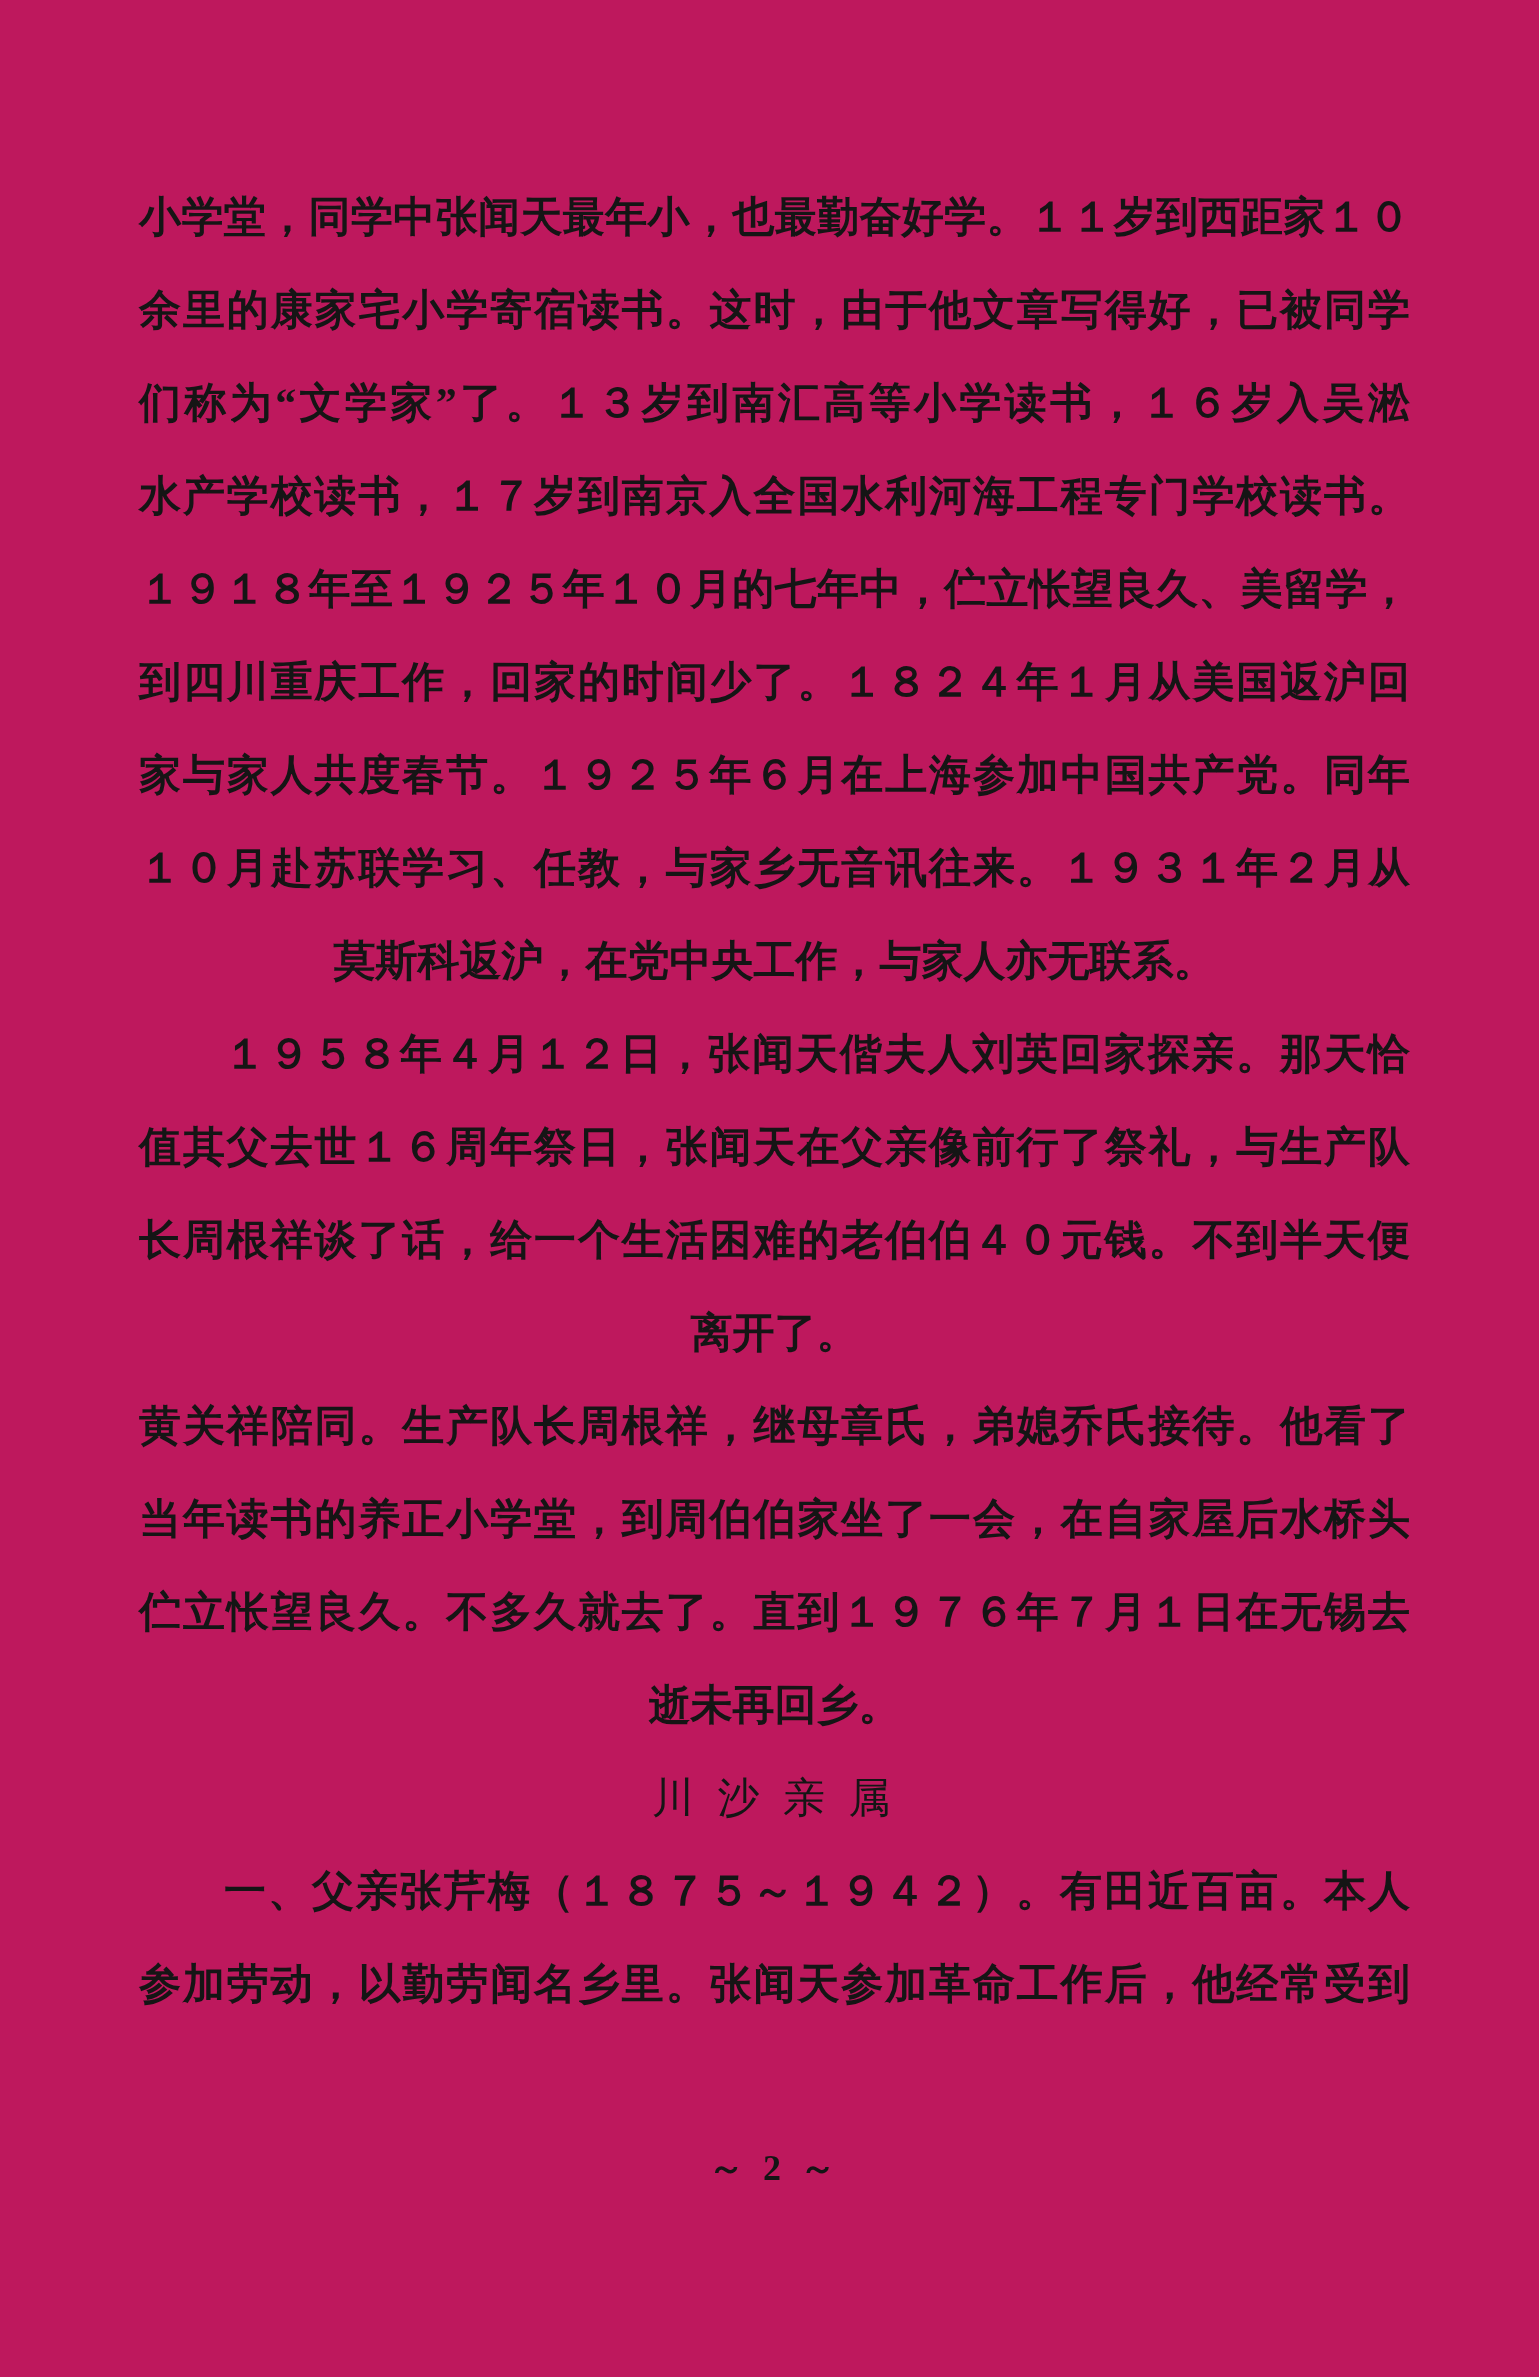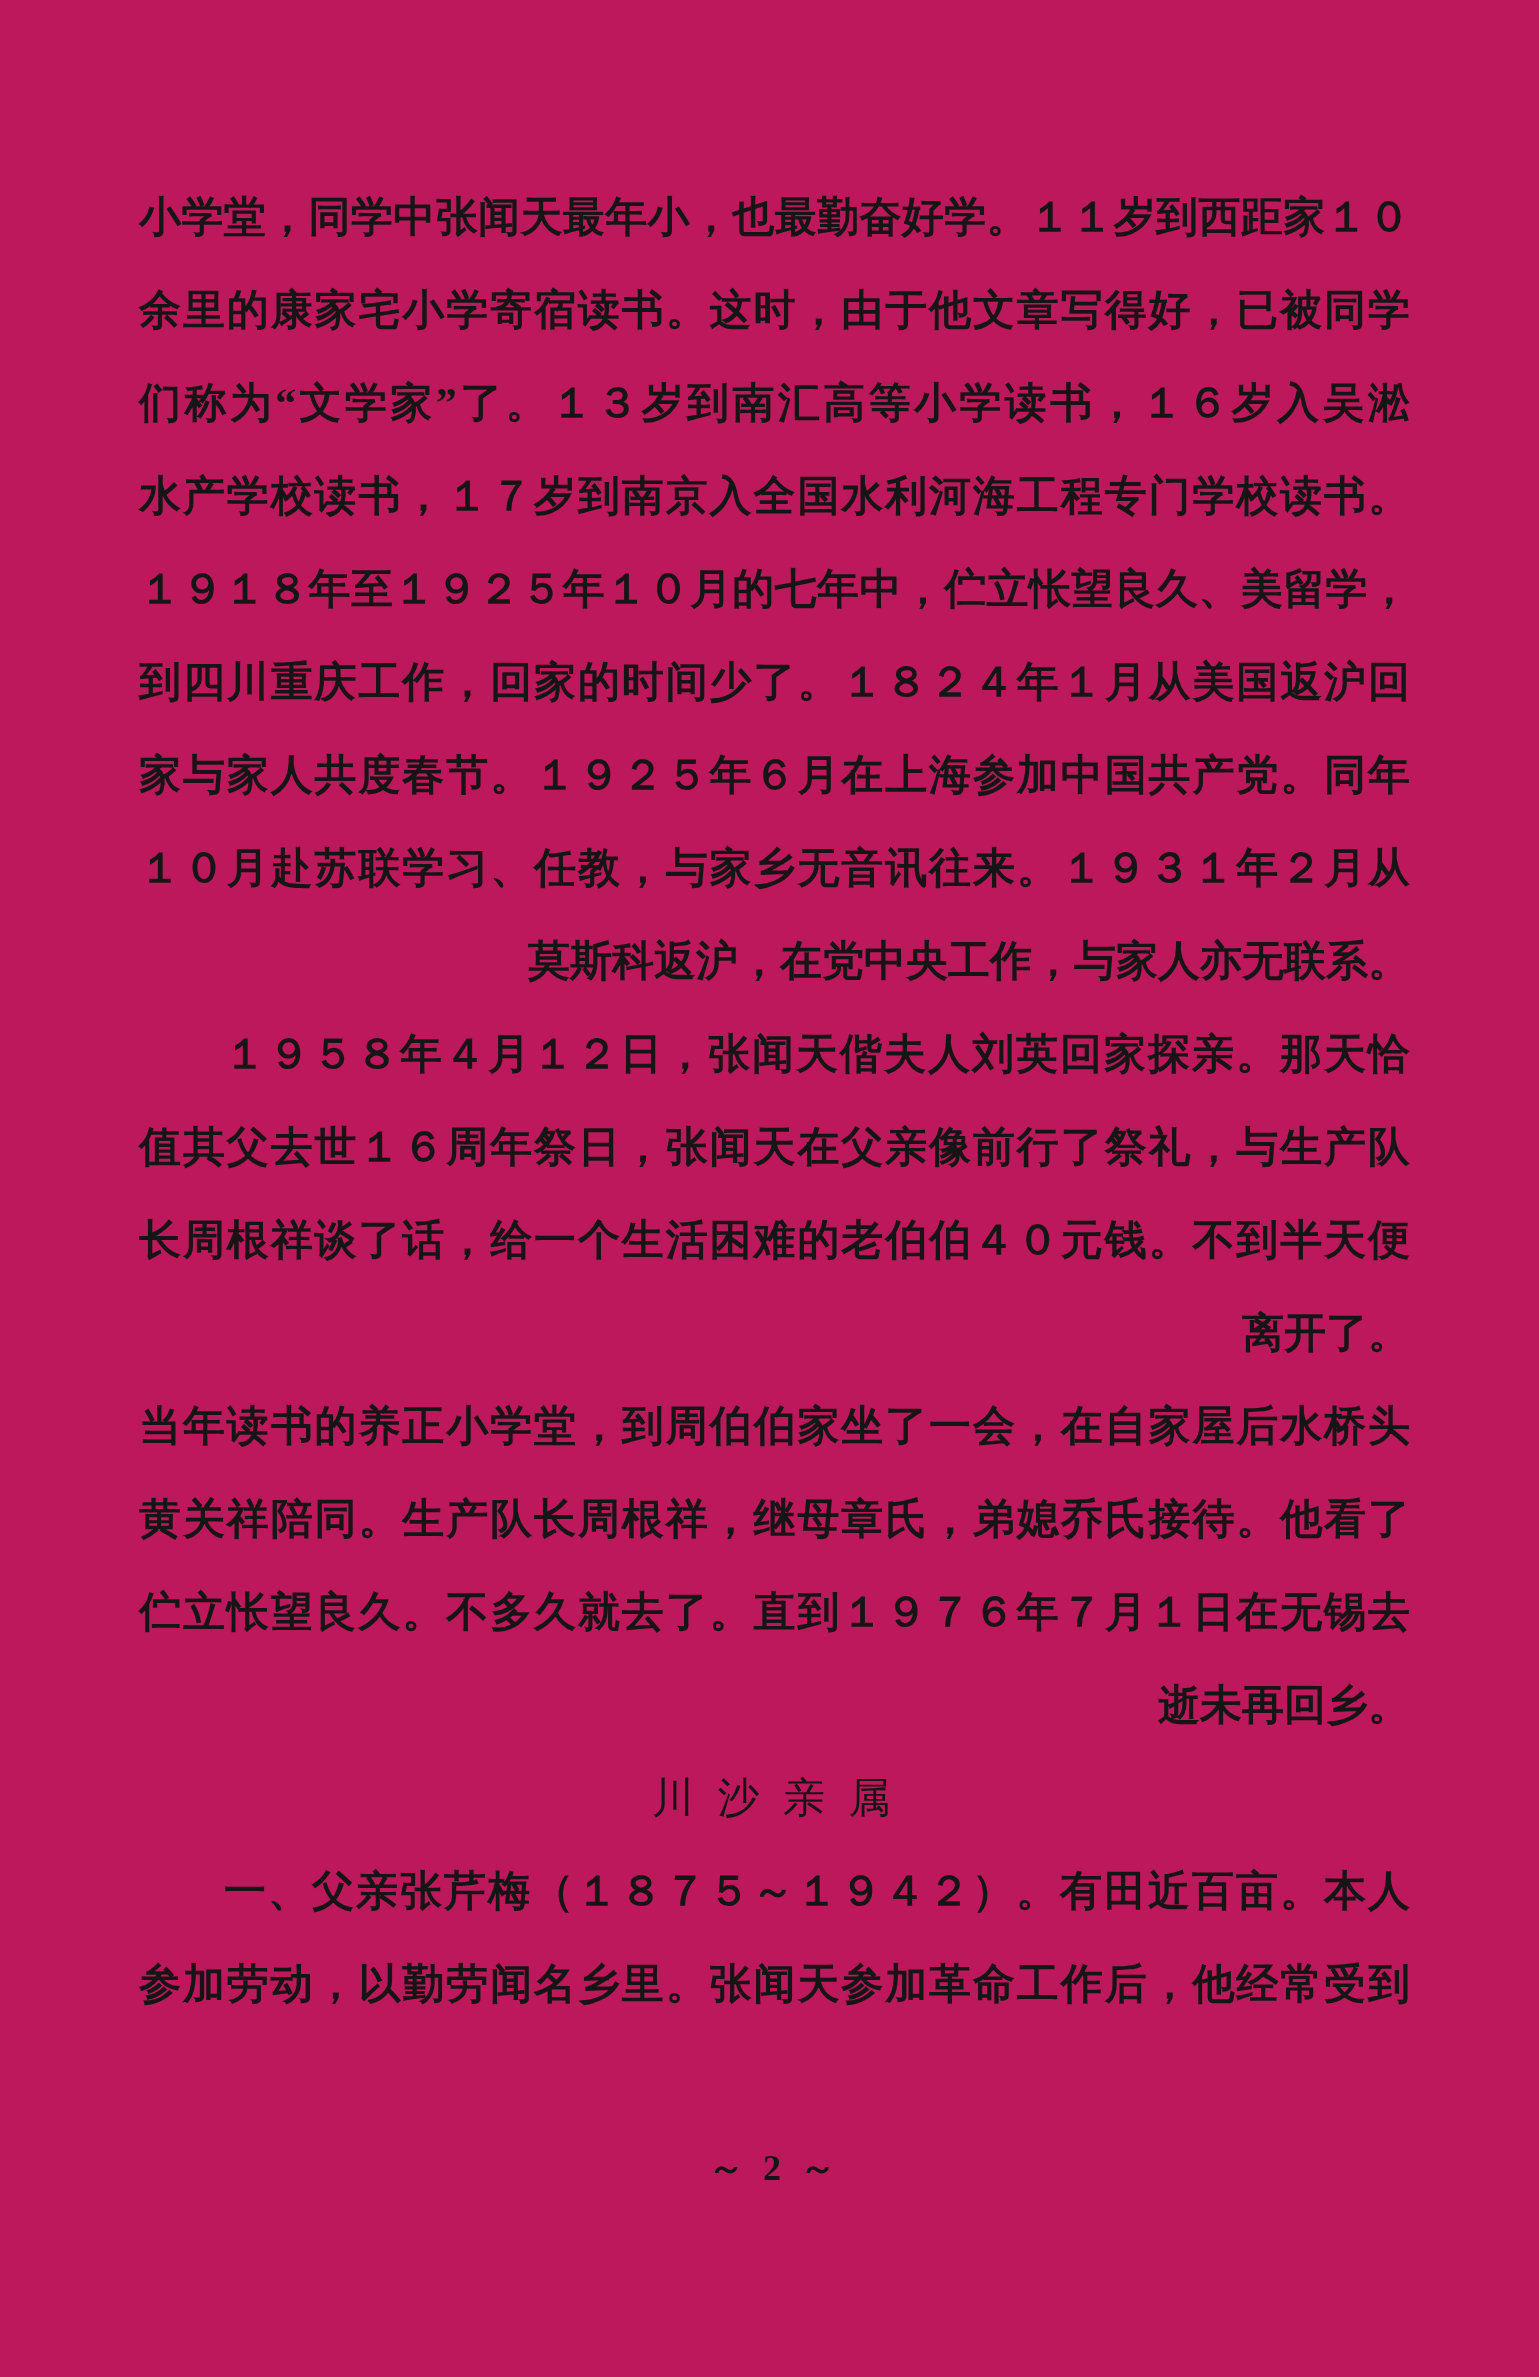--- a/index.html
+++ b/index.html
@@ -20,21 +20,21 @@
     left: 139px;
     top: 171px;
     width: 1271px;
   }
   .line {
     height: 93px;
     line-height: 93px;
     font-size: 42px;
     font-weight: bold;
     color: #151515;
-    text-align: right;
+    text-align: center;
     white-space: normal;
   }
   .line.justified {
     text-align: justify;
     text-align-last: justify;
   }
   .line.indent {
     text-indent: 85px;
   }
   .heading {
@@ -71,22 +71,22 @@
       <div class="line justified"><span>水产学校读书，１７岁到南京入全国水利河海工程专门学校读书。</span></div>
       <div class="line justified"><span>１９１８年至１９２５年１０月的七年中，伫立怅望良久、美留学，</span></div>
       <div class="line justified"><span>到四川重庆工作，回家的时间少了。１８２４年１月从美国返沪回</span></div>
       <div class="line justified"><span>家与家人共度春节。１９２５年６月在上海参加中国共产党。同年</span></div>
       <div class="line justified"><span>１０月赴苏联学习、任教，与家乡无音讯往来。１９３１年２月从</span></div>
       <div class="line"><span>莫斯科返沪，在党中央工作，与家人亦无联系。</span></div>
       <div class="line indent justified"><span>１９５８年４月１２日，张闻天偕夫人刘英回家探亲。那天恰</span></div>
       <div class="line justified"><span>值其父去世１６周年祭日，张闻天在父亲像前行了祭礼，与生产队</span></div>
       <div class="line justified"><span>长周根祥谈了话，给一个生活困难的老伯伯４０元钱。不到半天便</span></div>
       <div class="line"><span>离开了。</span></div>
+      <div class="line justified"><span>黄关祥陪同。生产队长周根祥，继母章氏，弟媳乔氏接待。他看了</span></div>
       <div class="line justified"><span>当年读书的养正小学堂，到周伯伯家坐了一会，在自家屋后水桥头</span></div>
-      <div class="line justified"><span>黄关祥陪同。生产队长周根祥，继母章氏，弟媳乔氏接待。他看了</span></div>
       <div class="line justified"><span>伫立怅望良久。不多久就去了。直到１９７６年７月１日在无锡去</span></div>
       <div class="line"><span>逝未再回乡。</span></div>
       <div class="heading"><span>川 沙 亲 属</span></div>
       <div class="line indent justified"><span>一、父亲张芹梅（１８７５～１９４２）。有田近百亩。本人</span></div>
       <div class="line justified"><span>参加劳动，以勤劳闻名乡里。张闻天参加革命工作后，他经常受到</span></div>
     </div>
   <div class="footer-line">
     <span>～ 2 ～</span>
   </div>
 </div>

